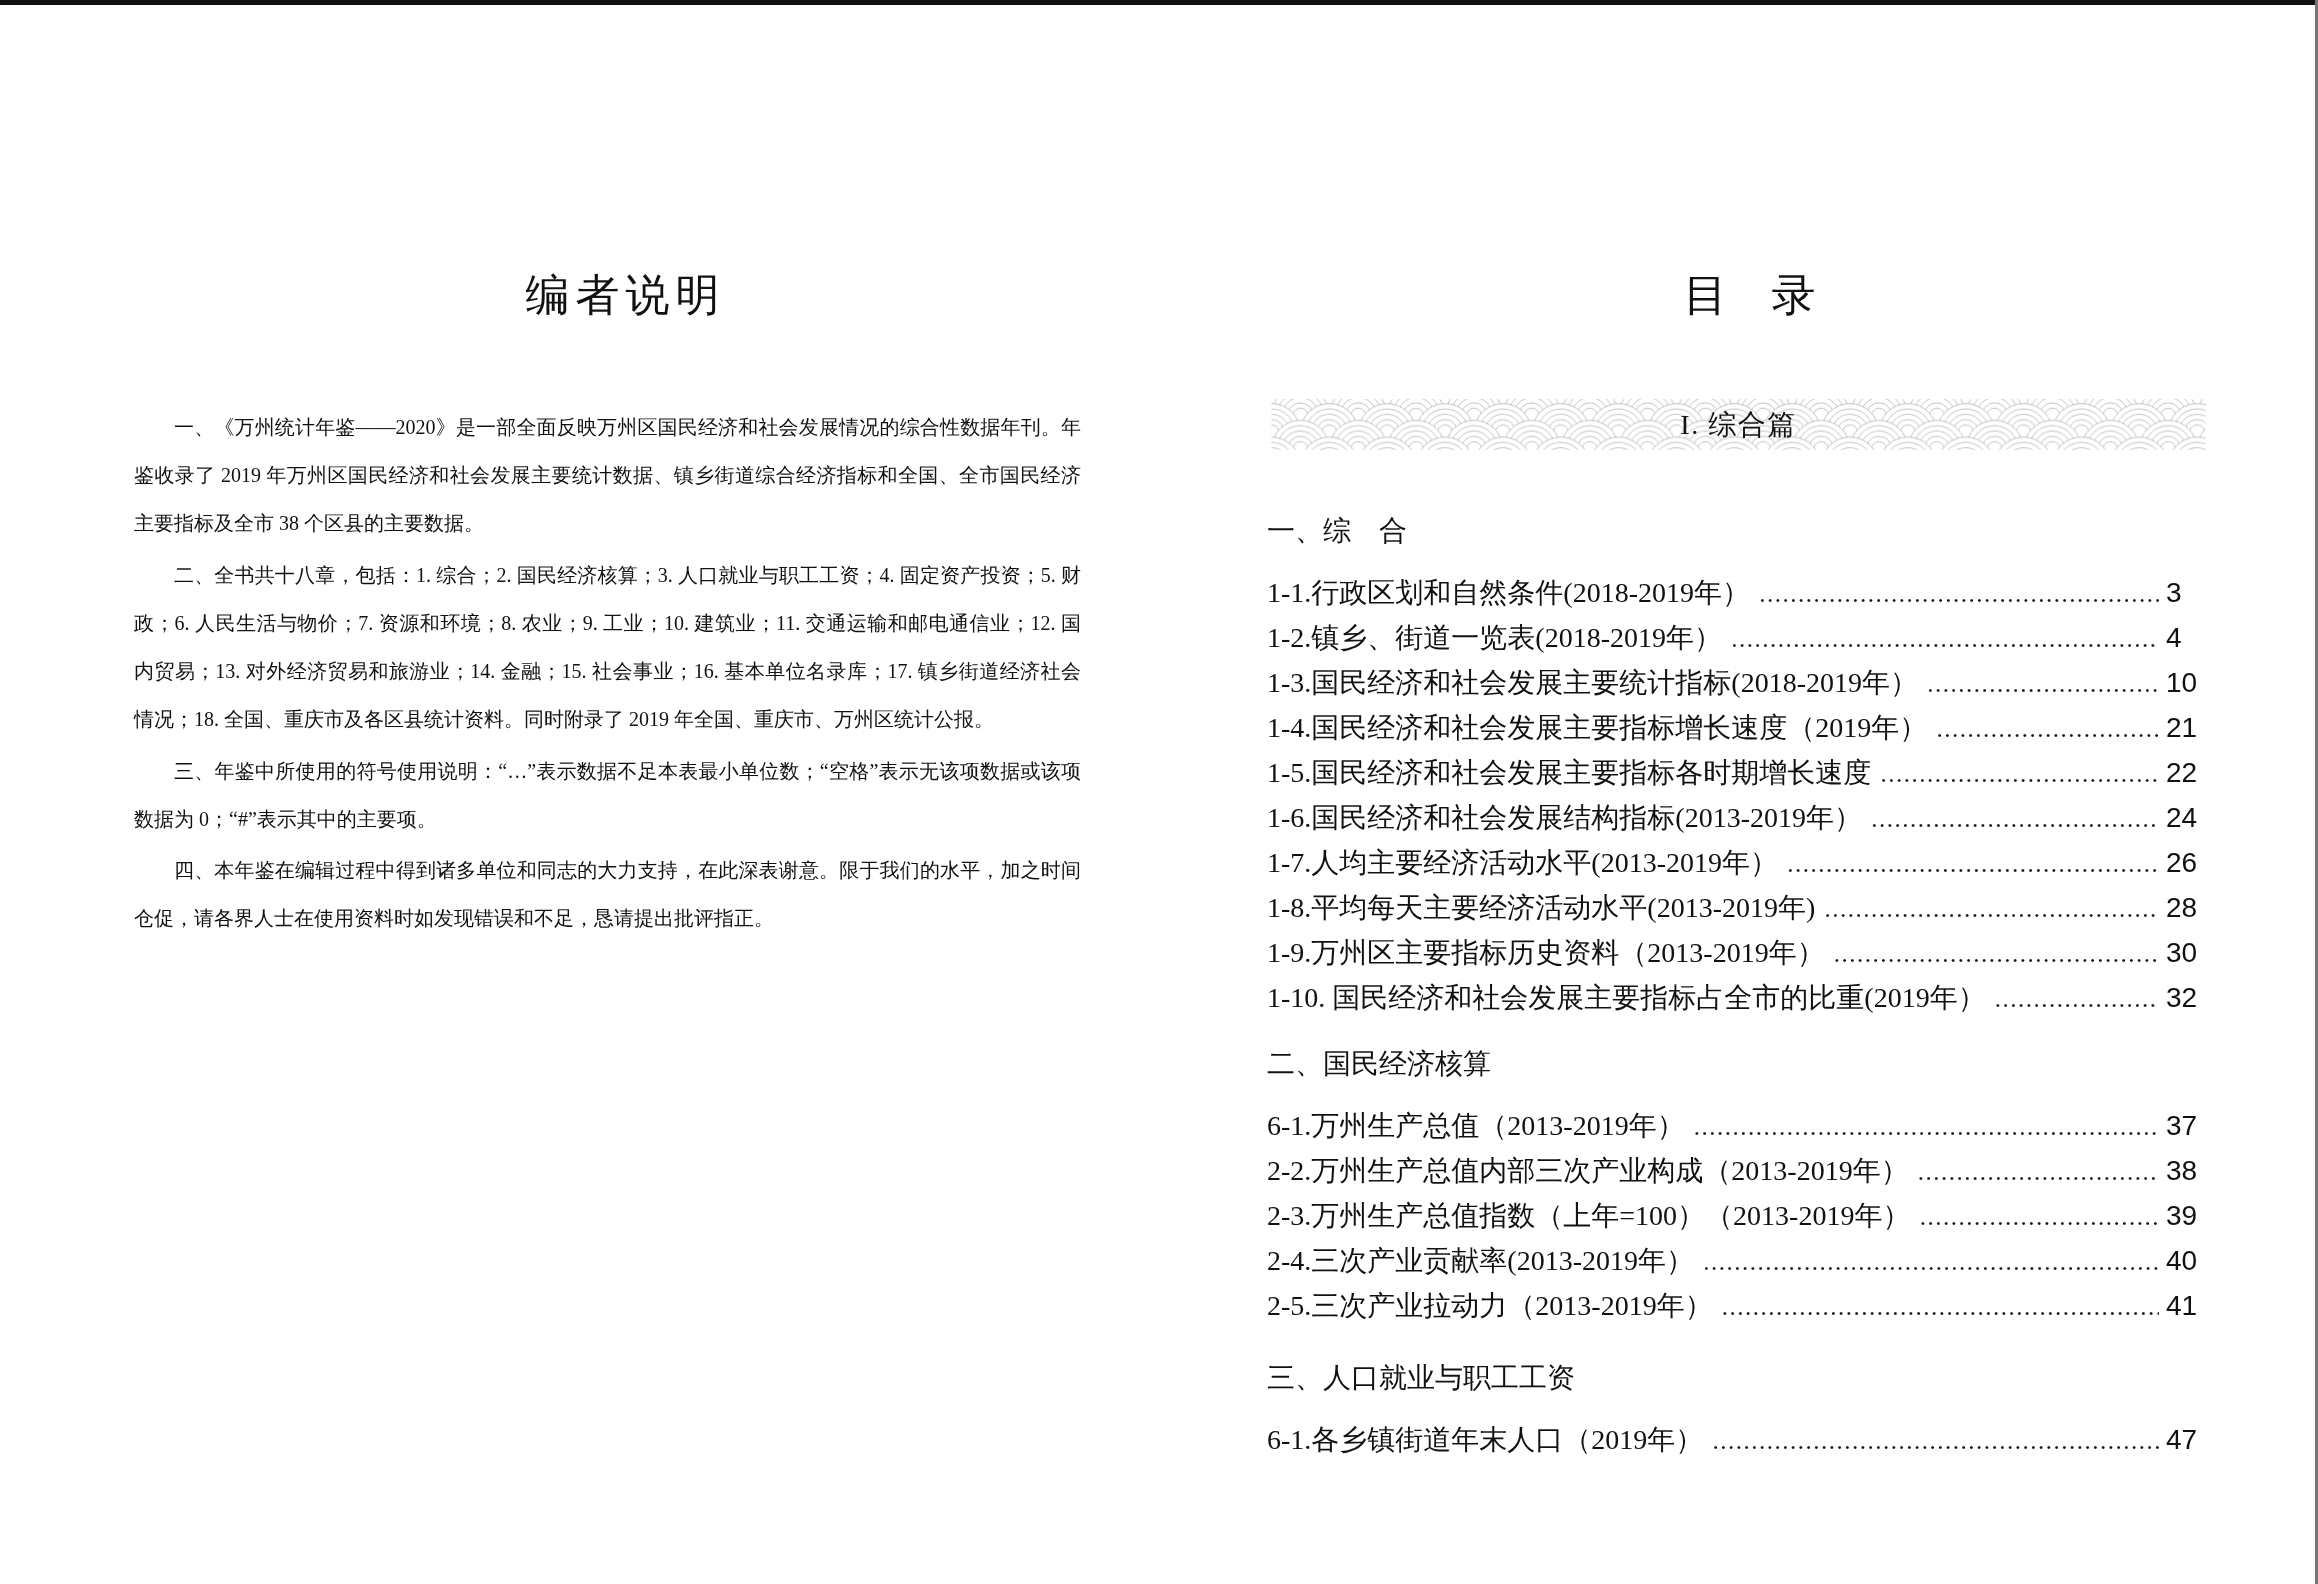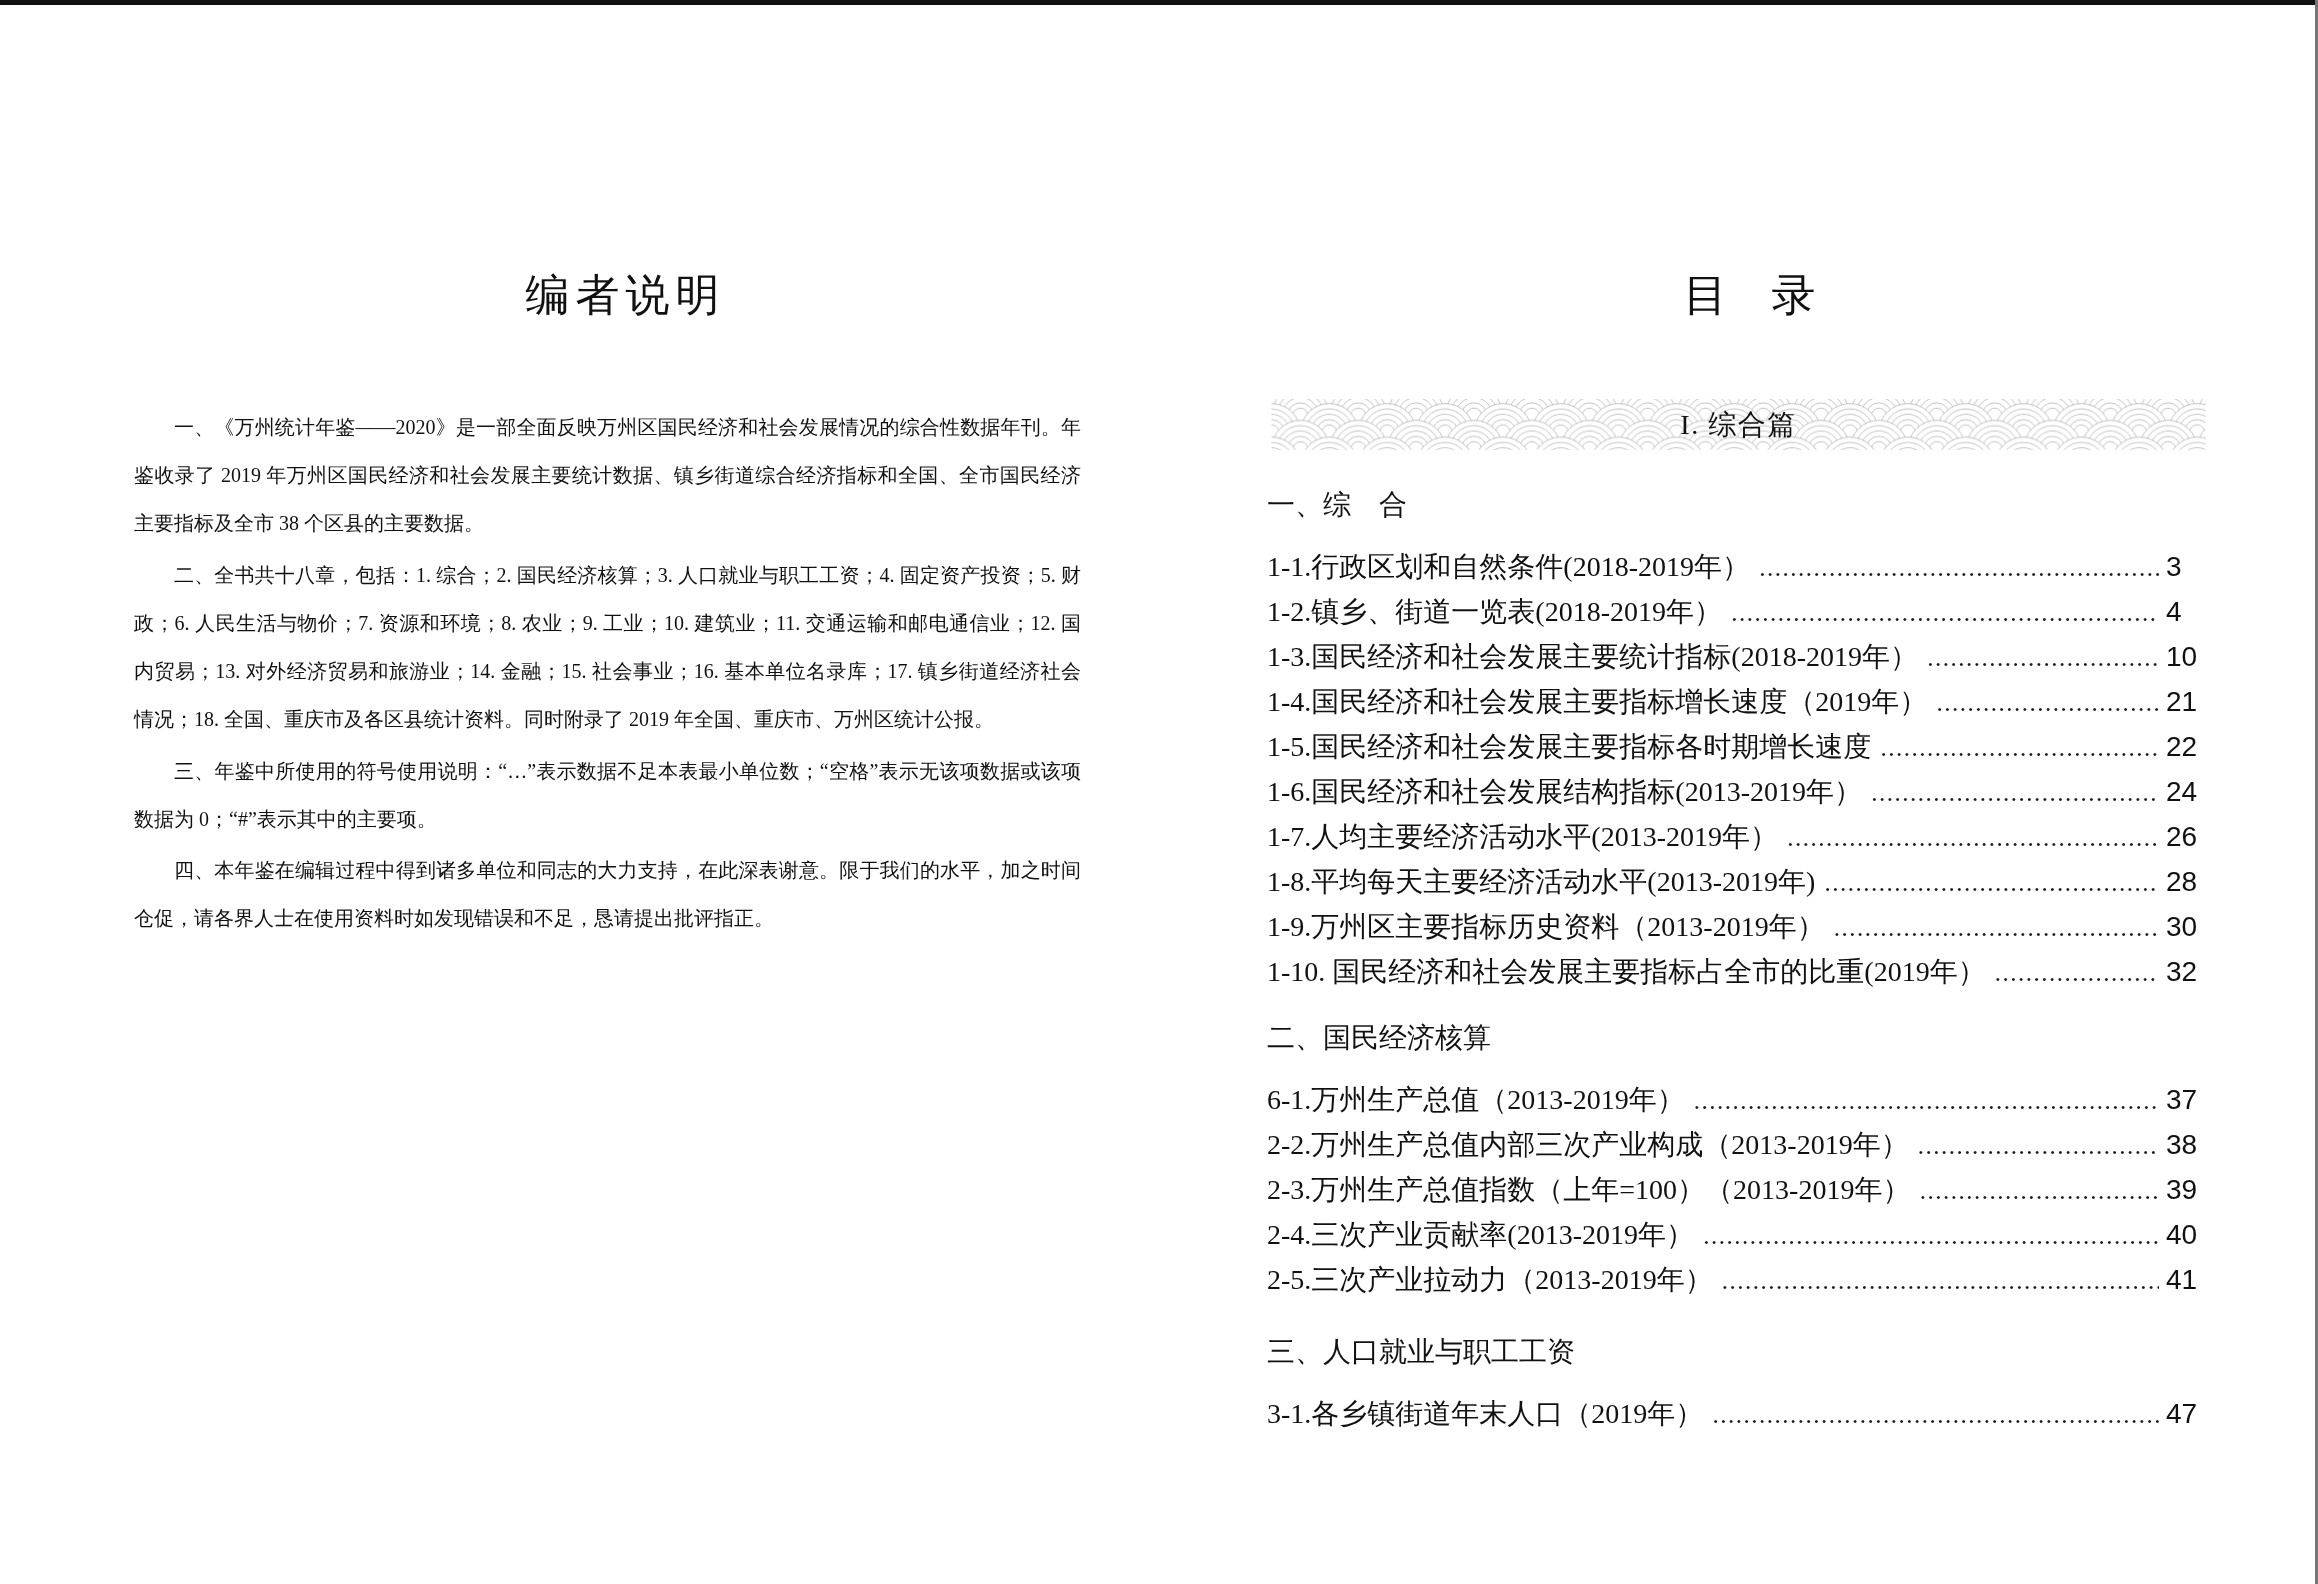--- a/index.html
+++ b/index.html
@@ -30,21 +30,21 @@
     text-align:center;font-size:44px;font-weight:400;white-space:nowrap;
   }
   .part-banner{position:absolute;left:108px;top:399px;width:943px;height:51px;}
   .part-banner svg{position:absolute;left:0;top:0;}
   .part-banner-label{
     position:absolute;left:0;top:0;width:100%;height:100%;
     display:flex;align-items:center;justify-content:center;
     font-size:28px;letter-spacing:1.5px;
   }
 
-  .toc{position:absolute;left:108px;top:482px;width:965px;font-size:28px;}
+  .toc{position:absolute;left:108px;top:508px;width:965px;font-size:28px;}
   .toc-section{margin:0;}
   .toc-section:nth-of-type(2){margin-top:21px;}
   .toc-section:nth-of-type(3){margin-top:27px;}
   .toc-heading{font-size:28px;height:45px;line-height:45px;white-space:nowrap;}
   .toc-entries{margin-top:17px;}
   .toc-row{display:flex;align-items:baseline;height:45px;line-height:45px;}
   .toc-label{flex:none;white-space:nowrap;}
   .toc-dots{flex:1 1 auto;overflow:hidden;white-space:nowrap;margin-left:9.2px;min-width:23px;}
   .toc-dots::after{
     font-size:25px;letter-spacing:1.5px;color:#1a1a1a;
@@ -182,21 +182,21 @@
     <span class="toc-label">2-5.三次产业拉动力（2013-2019年）</span>
     <span class="toc-dots"></span>
     <span class="toc-page">41</span>
   </div>
         </div>
   </section>
       <section class="toc-section">
     <div class="toc-heading">三、人口就业与职工工资</div>
     <div class="toc-entries">
           <div class="toc-row">
-    <span class="toc-label">3-1.各乡镇街道年末人口（2019年）</span>
+    <span class="toc-label">6-1.各乡镇街道年末人口（2019年）</span>
     <span class="toc-dots"></span>
     <span class="toc-page">47</span>
   </div>
         </div>
   </section>
     </div>
 </div>
 
 
 </body></html>

